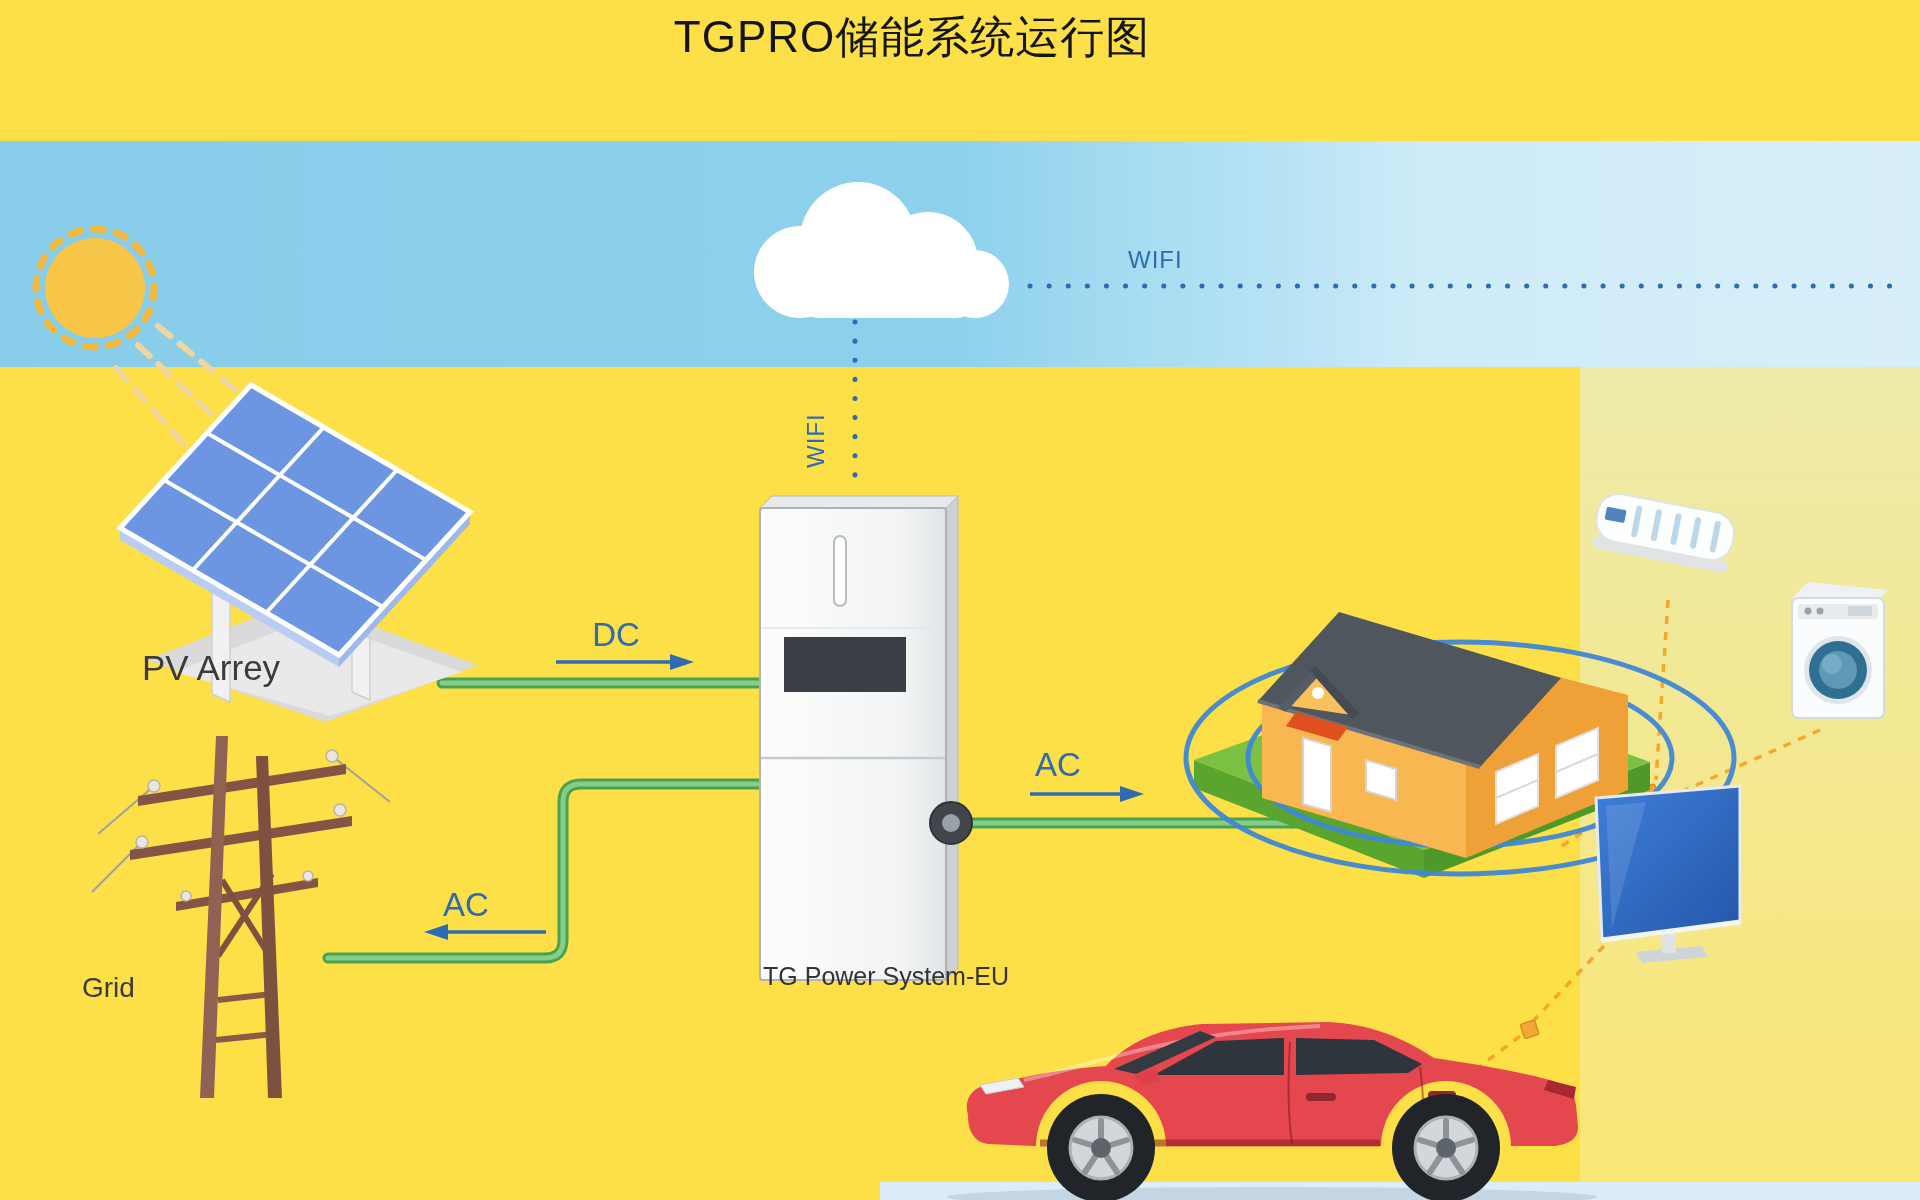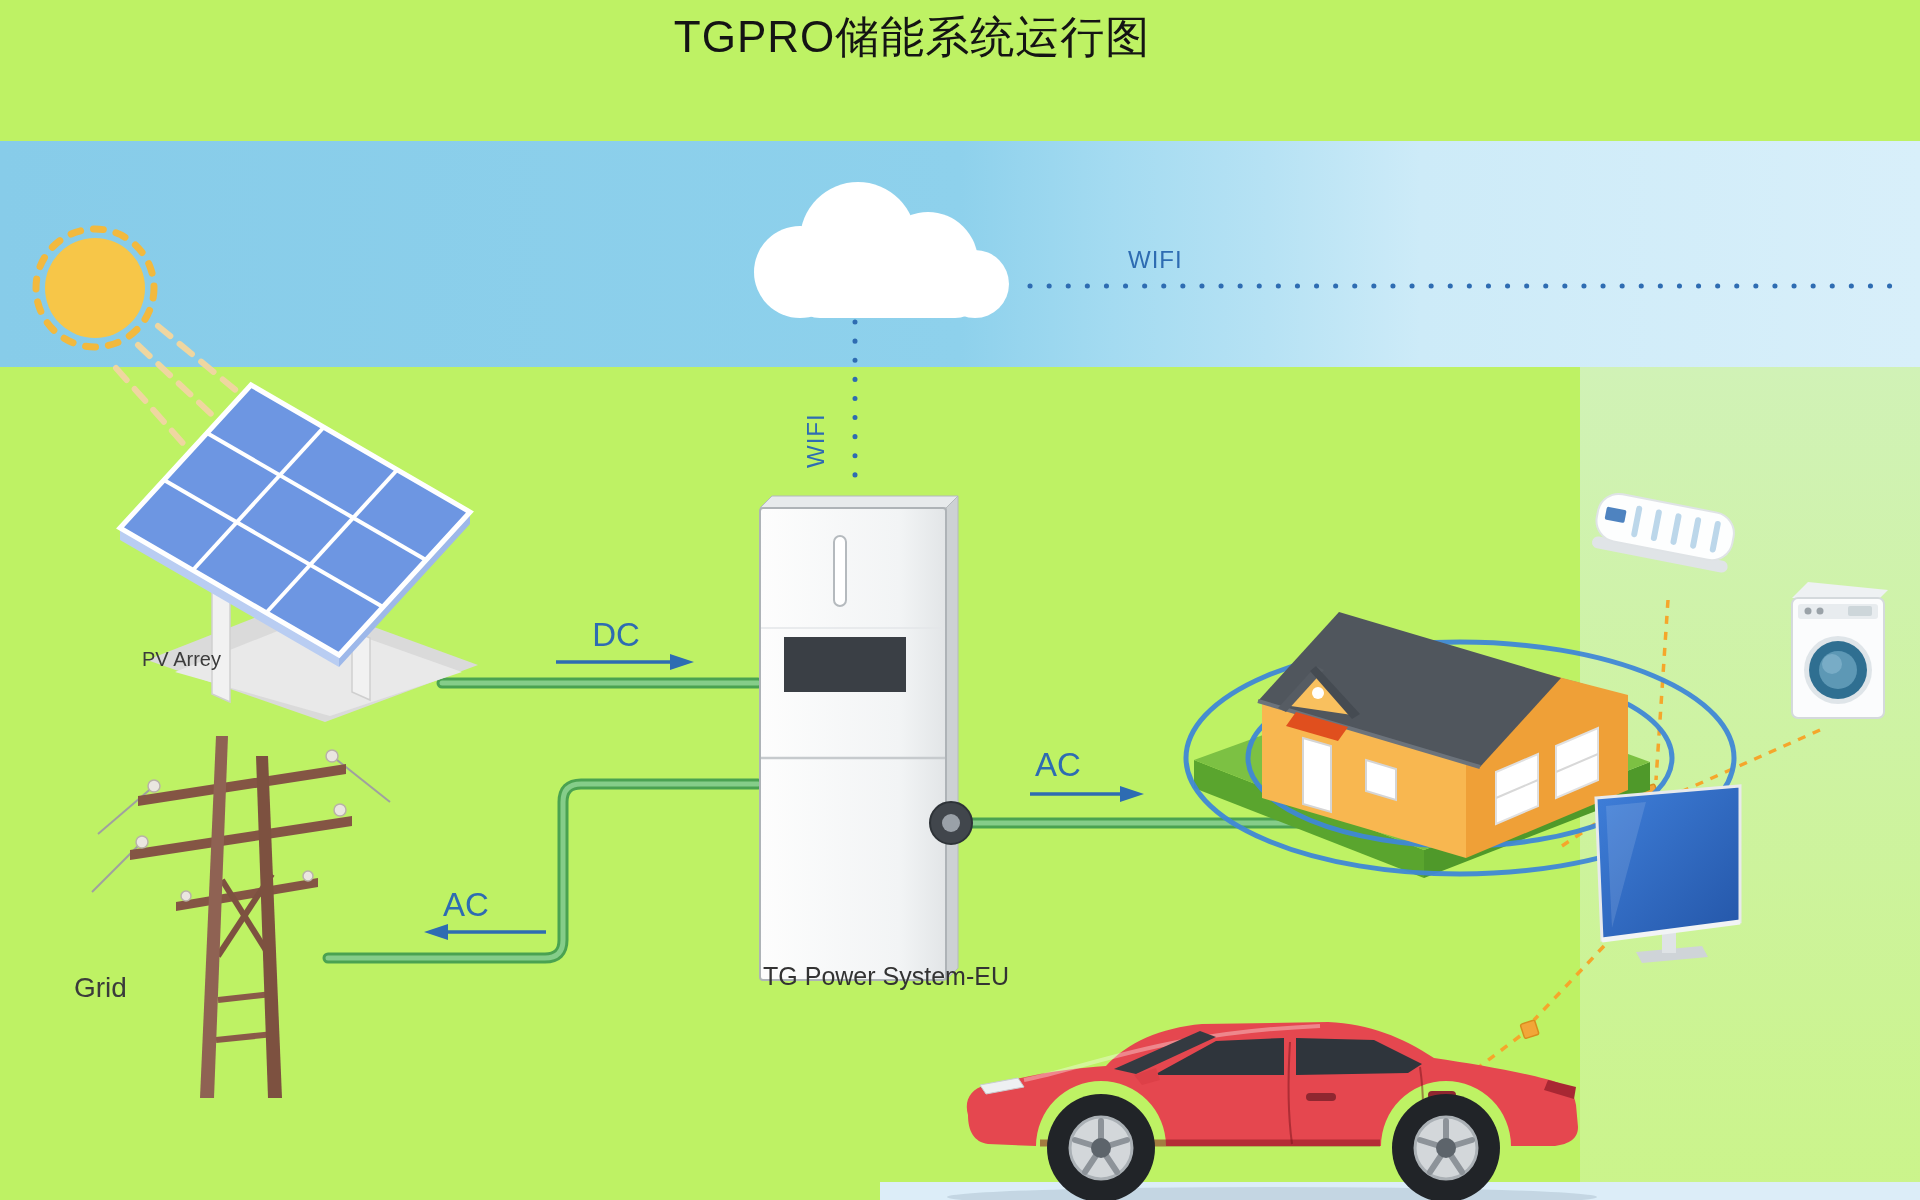--- a/index.html
+++ b/index.html
@@ -1,29 +1,29 @@
 <!DOCTYPE html>
 <html><head>
 <meta charset="utf-8">
 <style>
   * { margin:0; padding:0; box-sizing:border-box; }
   html,body { width:1920px; height:1200px; }
   body { font-family:"Liberation Sans", sans-serif; background:#ffffff; overflow:hidden; }
-  .stage { position:relative; width:1920px; height:1200px; background:#bef264; overflow:hidden; }
+  .stage { position:relative; width:1920px; height:1200px; background:#fde047; overflow:hidden; }
   .sky { position:absolute; left:0; top:141px; width:1920px; height:226px;
          background:linear-gradient(90deg,#87cce9 0%,#8ed1ec 50%,#a4dbf1 58%,#b6e2f4 66%,#cdebf8 74%,#d8effa 100%); }
   .tint-right { position:absolute; right:0; top:367px; width:340px; height:833px;
          background:linear-gradient(180deg,rgba(224,242,250,0.55),rgba(240,250,253,0.25)); }
   .art { position:absolute; left:0; top:0; width:1920px; height:1200px; }
   .label { position:absolute; color:#3b3b3b; white-space:nowrap; }
   .title { left:912px; top:8px; transform:translateX(-50%); font-size:44px; font-weight:500;
            color:#141414; letter-spacing:1px; }
   .blue { color:#2e6cb2; }
-  .lbl-pv   { left:142px; top:648px; font-size:20px; }
-  .lbl-grid { left:74px;  top:972px; font-size:28px; }
+  .lbl-pv   { left:142px; top:648px; font-size:35px; }
+  .lbl-grid { left:82px;  top:972px; font-size:28px; }
   .lbl-inv  { left:886px; top:930px; transform:translateX(-50%); font-size:25px; color:#333;margin-top:32px; }
   .lbl-wifi-h { left:1128px; top:246px; font-size:24px; letter-spacing:1px; }
   .lbl-wifi-v { left:802px; top:468px; font-size:24px; letter-spacing:1px;
                 transform:rotate(-90deg); transform-origin:left top; }
   .lbl-dc       { left:616px;  top:616px; transform:translateX(-50%); font-size:33px;text-align:right; }
   .lbl-ac-grid  { left:466px;  top:886px; transform:translateX(-50%); font-size:33px; }
   .lbl-ac-house { left:1058px; top:746px; transform:translateX(-50%); font-size:33px; }
 </style>
 </head>
 <body>

